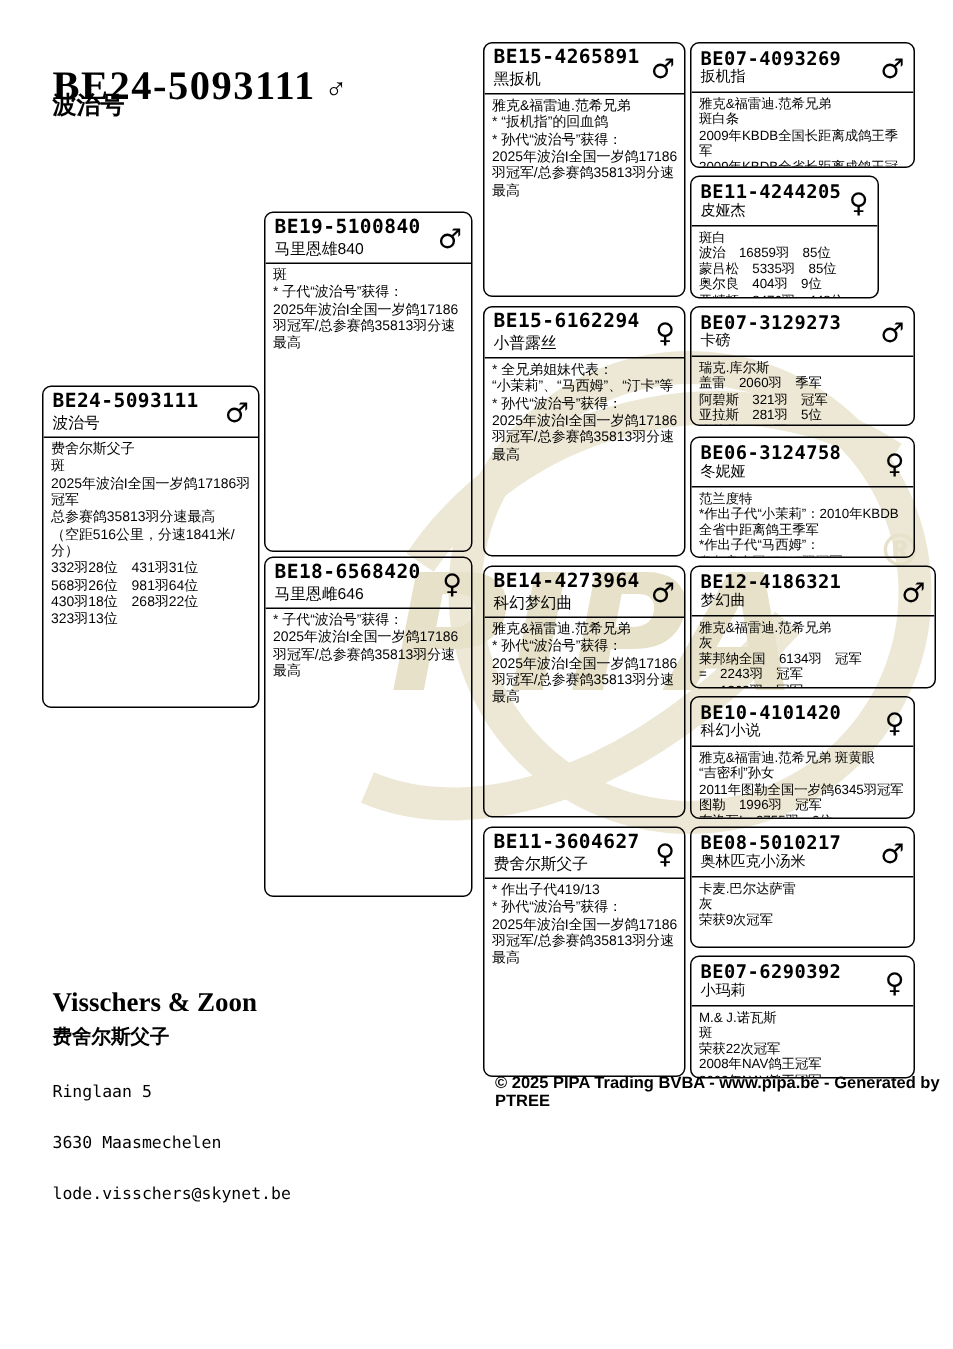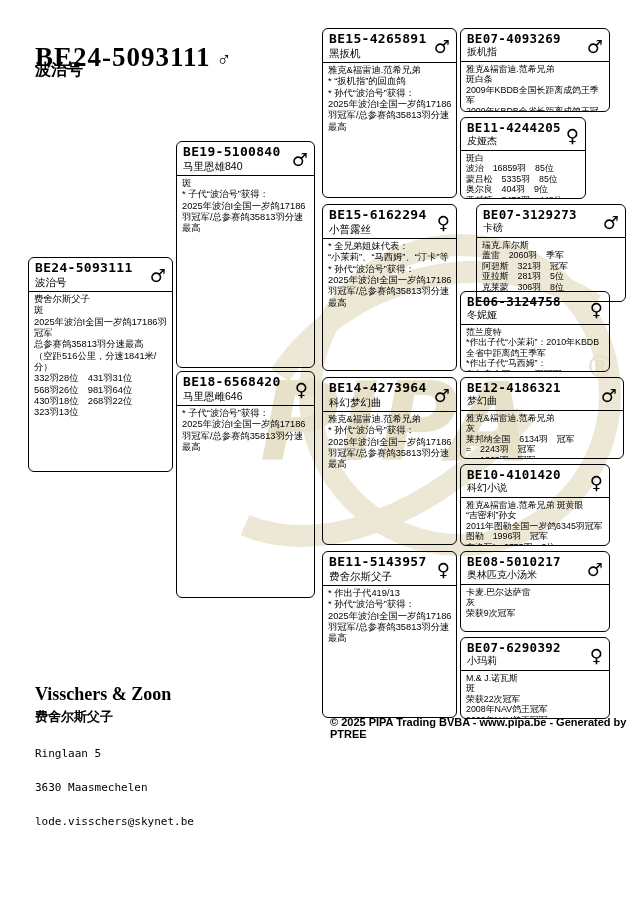--- a/index.html
+++ b/index.html
@@ -22,21 +22,21 @@
     font-size:13px;letter-spacing:0.3px;line-height:1.15;white-space:nowrap;}
   .pbox-name{font-size:10.5px;line-height:1.25;white-space:nowrap;}
   .pbox-sex{position:absolute;right:6px;top:7px;font-size:18px;font-weight:bold;
     font-family:"DejaVu Sans",sans-serif;}
   .pbox-body{padding:2px 4px 2px 5px;font-size:9.3px;line-height:1.22;white-space:pre-wrap;}
   .pbox.small .pbox-ring{font-size:12.5px;}
   .pbox.small .pbox-name{font-size:10px;}
   .pbox.small .pbox-body{font-size:8.9px;line-height:1.18;}
   
   .loft{position:absolute;left:35px;top:658px;z-index:2;}
-  .loft-name-en{font-family:"Liberation Serif","DejaVu Serif",serif;font-weight:bold;font-size:18px;margin-top:26px;}
+  .loft-name-en{font-family:"Liberation Serif","DejaVu Serif",serif;font-weight:bold;font-size:18px;}
   .loft-name-cn{font-size:13px;font-weight:bold;margin-top:3px;}
   .loft-line{font-family:"DejaVu Sans Mono","Liberation Mono",monospace;font-size:11px;margin-top:21px;}
   .copyright{position:absolute;left:330px;top:716px;z-index:2;font-size:11px;font-weight:bold;}
 </style>
 </head>
 <body>
 
 <div class="watermark">
   <svg width="405" height="360" viewBox="0 0 405 360" xmlns="http://www.w3.org/2000/svg">
     <g fill="none" stroke="#ece8d5" stroke-width="22">
@@ -122,21 +122,21 @@
     <div class="pbox-name">科幻梦幻曲</div>
     <div class="pbox-sex">♂</div>
   </div>
   <div class="pbox-body">雅克&amp;福雷迪.范希兄弟
 * 孙代“波治号”获得：
 2025年波治I全国一岁鸽17186羽冠军/总参赛鸽35813羽分速最高</div>
 </div>
 
 <div class="pbox" style="left:322px;top:551px;width:135px;height:167px">
   <div class="pbox-head">
-    <div class="pbox-ring">BE11-5143957</div>
+    <div class="pbox-ring">BE11-3604627</div>
     <div class="pbox-name">费舍尔斯父子</div>
     <div class="pbox-sex">♀</div>
   </div>
   <div class="pbox-body">* 作出子代419/13
 * 孙代“波治号”获得：
 2025年波治I全国一岁鸽17186羽冠军/总参赛鸽35813羽分速最高</div>
 </div>
 
 <div class="pbox small" style="left:460px;top:28px;width:150px;height:84px">
   <div class="pbox-head">
@@ -157,21 +157,21 @@
     <div class="pbox-name">皮娅杰</div>
     <div class="pbox-sex">♀</div>
   </div>
   <div class="pbox-body">斑白
 波治　16859羽　85位
 蒙吕松　5335羽　85位
 奥尔良　404羽　9位
 亚精顿　8476羽　448位</div>
 </div>
 
-<div class="pbox small" style="left:476px;top:204px;width:150px;height:98px">
+<div class="pbox small" style="left:460px;top:204px;width:150px;height:80px">
   <div class="pbox-head">
     <div class="pbox-ring">BE07-3129273</div>
     <div class="pbox-name">卡磅</div>
     <div class="pbox-sex">♂</div>
   </div>
   <div class="pbox-body">瑞克.库尔斯
 盖雷　2060羽　季军
 阿碧斯　321羽　冠军
 亚拉斯　281羽　5位
 克莱蒙　306羽　8位</div>

